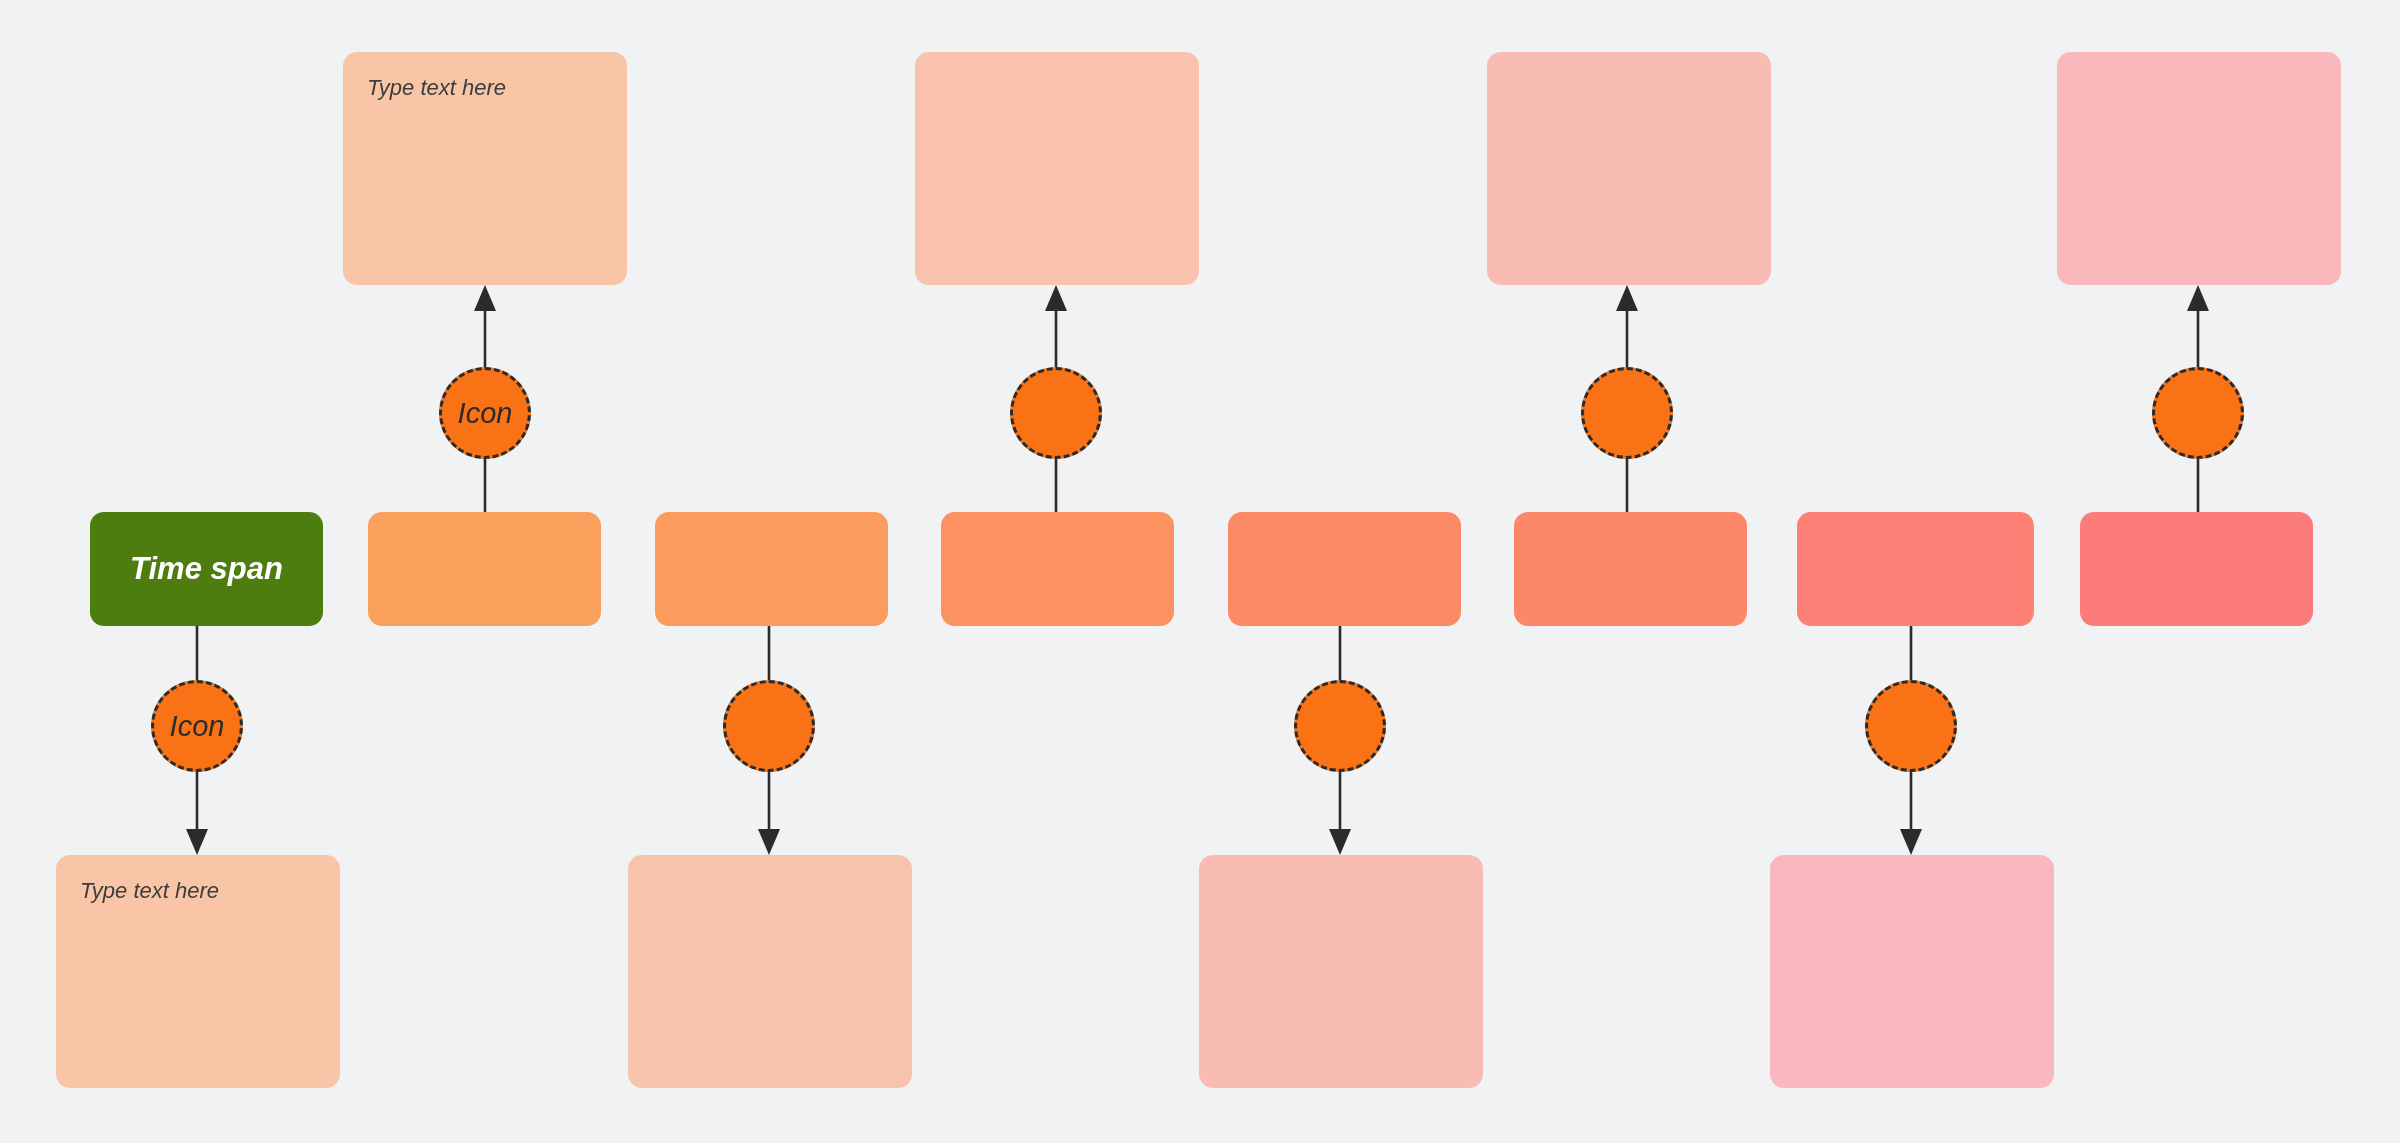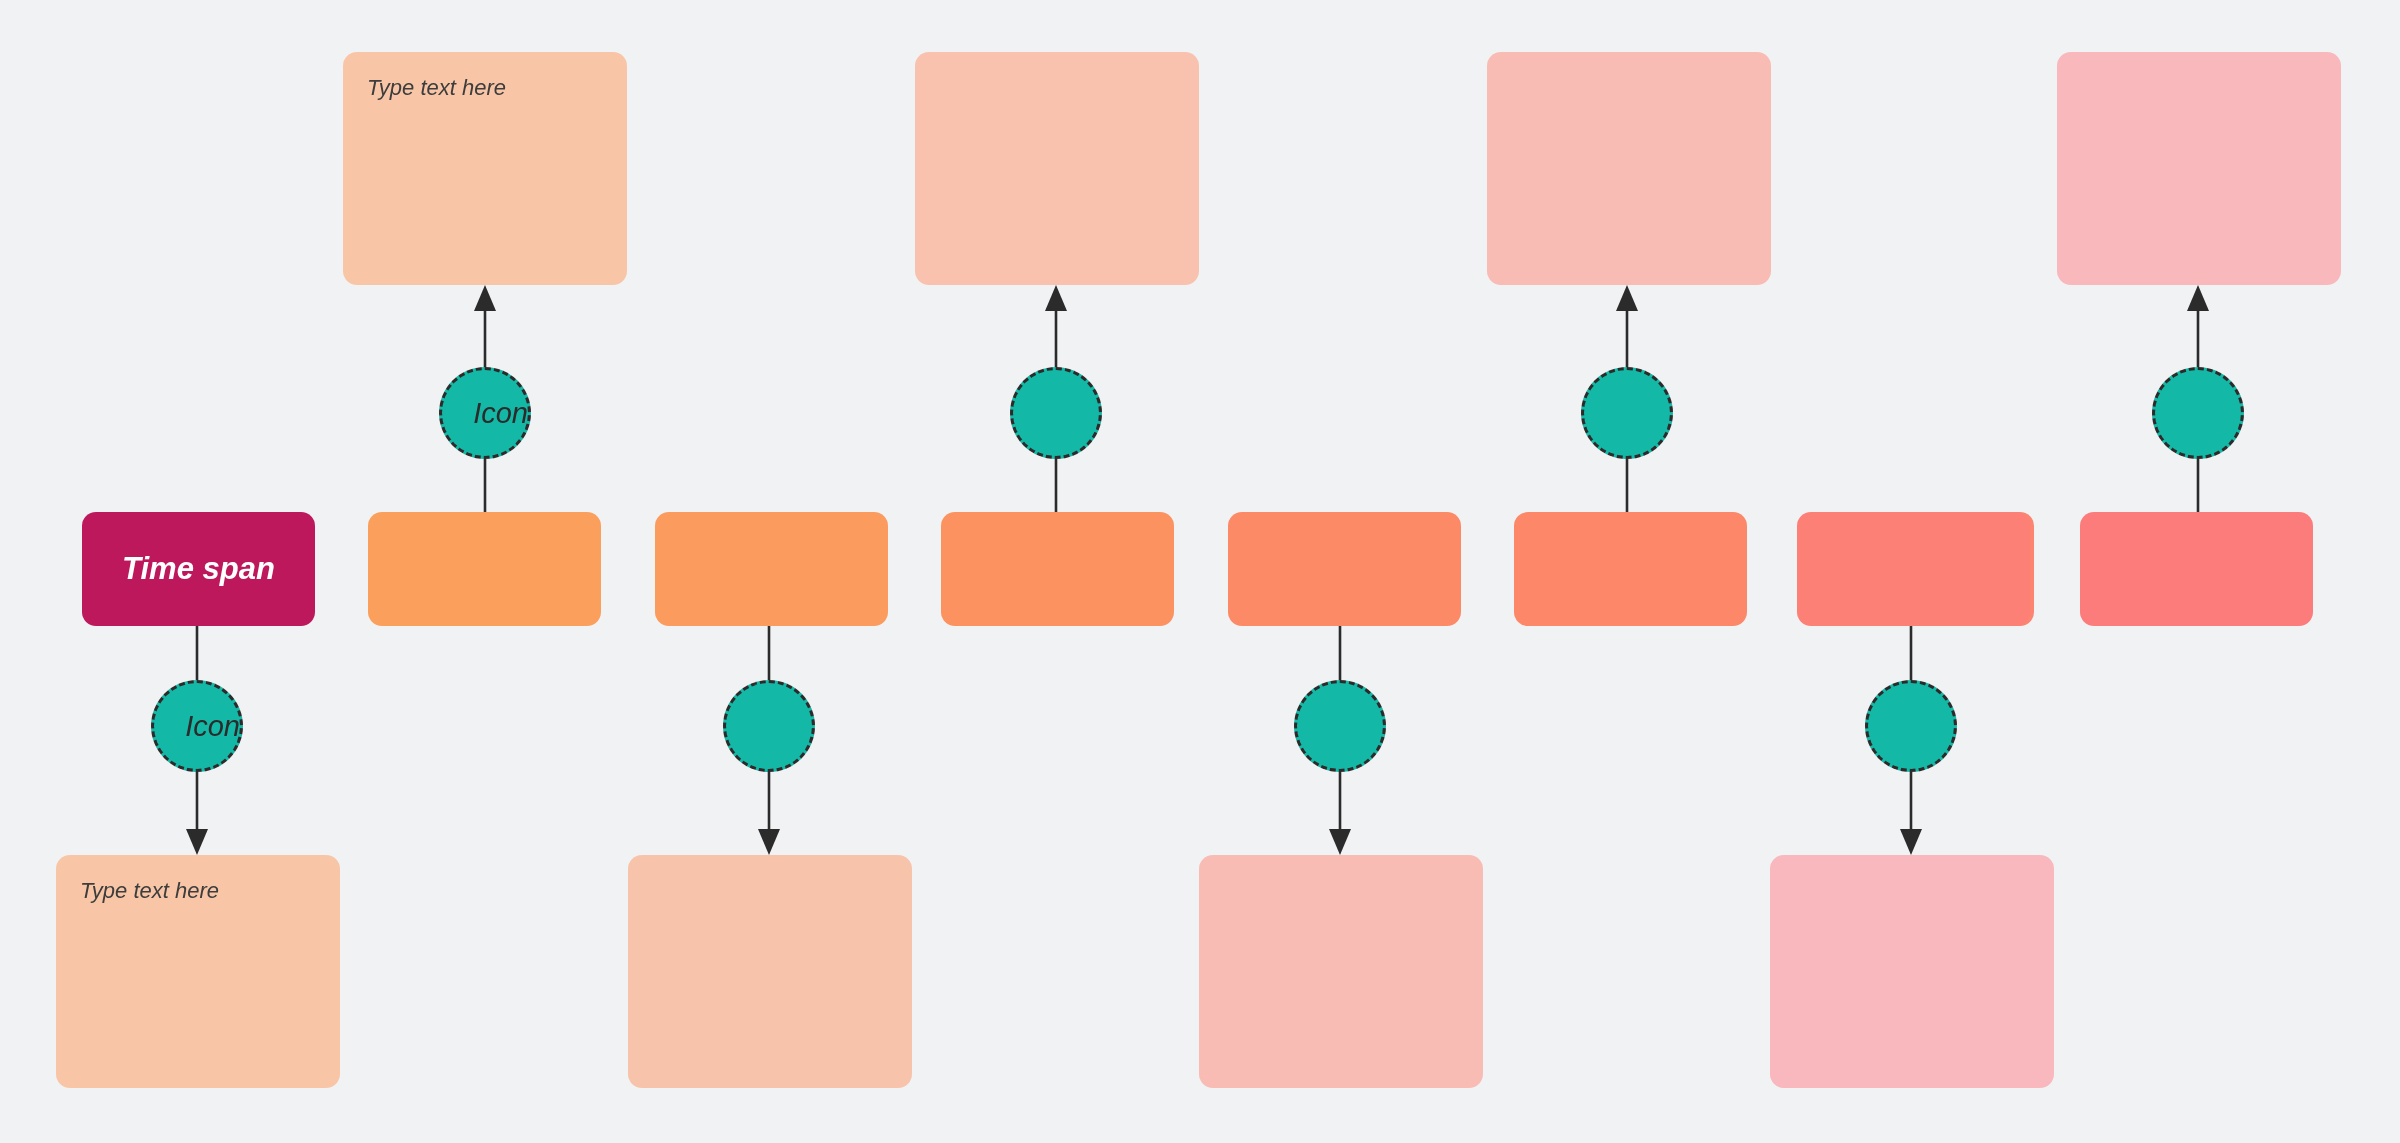--- a/index.html
+++ b/index.html
@@ -67,26 +67,26 @@
     color: #3d3d3d;
     line-height: 1.25;
   }
 
   
   .icon-node {
     position: absolute;
     width: 92px;
     height: 92px;
     border-radius: 50%;
-    background: #14b8a6;
+    background: #f97316;
     border: 3px dashed #2b2b2b;
     box-sizing: border-box;
     display: flex;
     align-items: center;
-    justify-content: flex-end;
+    justify-content: center;
     z-index: 5;
   }
 
   .icon-label {
     font-size: 29px;
     font-style: italic;
     color: #2b2b2b;
     line-height: 1;
   }
 
@@ -125,21 +125,21 @@
       <polygon points="769,855 758,829 780,829" fill="#2b2b2b"></polygon>
       <line x1="1340" y1="626" x2="1340" y2="680" stroke="#2b2b2b" stroke-width="2.6"></line>
       <line x1="1340" y1="772" x2="1340" y2="829" stroke="#2b2b2b" stroke-width="2.6"></line>
       <polygon points="1340,855 1329,829 1351,829" fill="#2b2b2b"></polygon>
       <line x1="1911" y1="626" x2="1911" y2="680" stroke="#2b2b2b" stroke-width="2.6"></line>
       <line x1="1911" y1="772" x2="1911" y2="829" stroke="#2b2b2b" stroke-width="2.6"></line>
       <polygon points="1911,855 1900,829 1922,829" fill="#2b2b2b"></polygon>
     </svg>
 
   <div id="bars-layer">
-      <div class="span-bar" style="left: 82px; top: 512px; width: 233px; height: 114px; background: #be185d;">
+      <div class="span-bar" style="left: 90px; top: 512px; width: 233px; height: 114px; background: #4d7c0f;">
         <div class="span-title">Time span</div>
       </div>
       <div class="span-bar" style="left: 368px; top: 512px; width: 233px; height: 114px; background: rgb(251, 160, 92);"></div>
       <div class="span-bar" style="left: 655px; top: 512px; width: 233px; height: 114px; background: rgb(252, 155, 94);"></div>
       <div class="span-bar" style="left: 941px; top: 512px; width: 233px; height: 114px; background: rgb(252, 146, 96);"></div>
       <div class="span-bar" style="left: 1228px; top: 512px; width: 233px; height: 114px; background: rgb(252, 138, 103);"></div>
       <div class="span-bar" style="left: 1514px; top: 512px; width: 233px; height: 114px; background: rgb(252, 135, 105);"></div>
       <div class="span-bar" style="left: 1801px; top: 512px; width: 233px; height: 114px; background: rgb(252, 132, 113);"></div>
       <div class="span-bar" style="left: 1797px; top: 512px; width: 233px; height: 114px; background: rgb(252, 128, 117);"></div>
       <div class="span-bar" style="left: 2080px; top: 512px; width: 233px; height: 114px; background: rgb(252, 124, 124);"></div>

